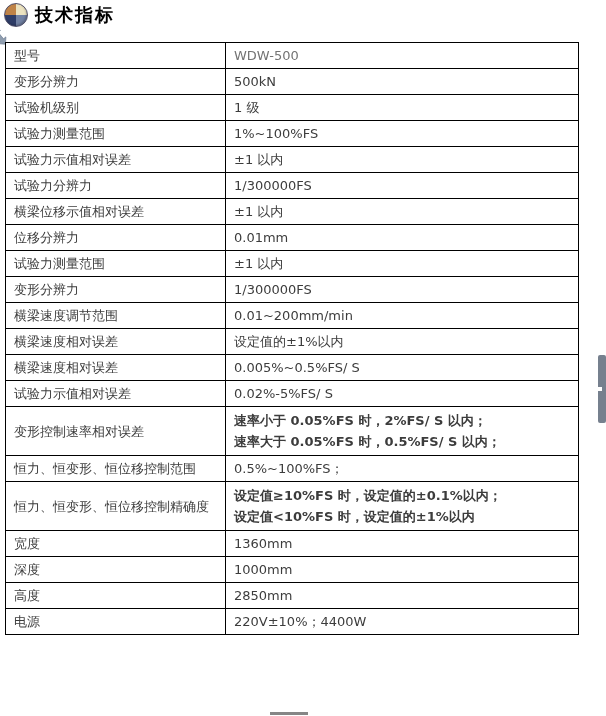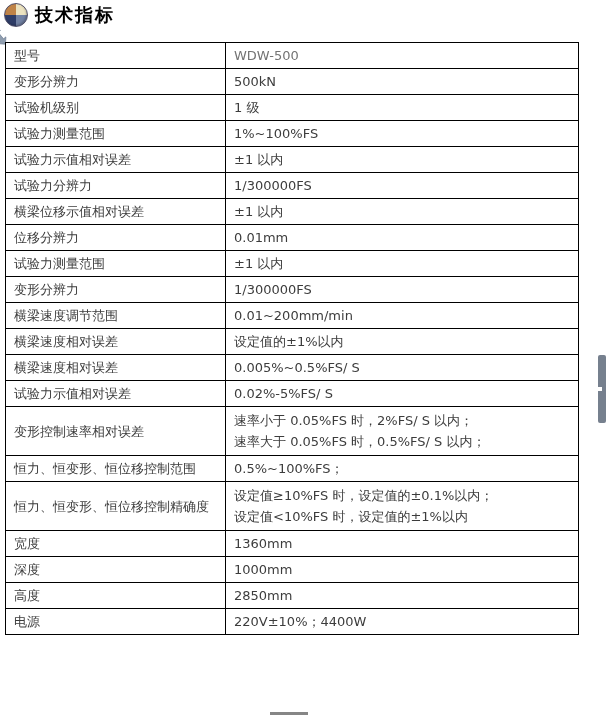--- a/index.html
+++ b/index.html
@@ -54,21 +54,21 @@
     font-size: 13px;
     color: #3c3c3c;
     padding: 3px 8px;
     line-height: 19px;
     vertical-align: middle;
     overflow: hidden;
     white-space: nowrap;
   }
   table.spec td.label { width: 203px; }
   table.spec td.value.bold { font-weight: normal; color: #737373; }
-  table.spec .vline { line-height: 21px; white-space: nowrap; }
+  table.spec .vline { line-height: 21px; white-space: nowrap; font-weight: bold; }
   .scroll-thumb {
     position: absolute;
     left: 598px; top: 355px;
     width: 8px; height: 68px;
     background: #76808e;
     border-radius: 2px;
   }
   .scroll-thumb .grip {
     position: absolute;
     left: 0; top: 32px;

